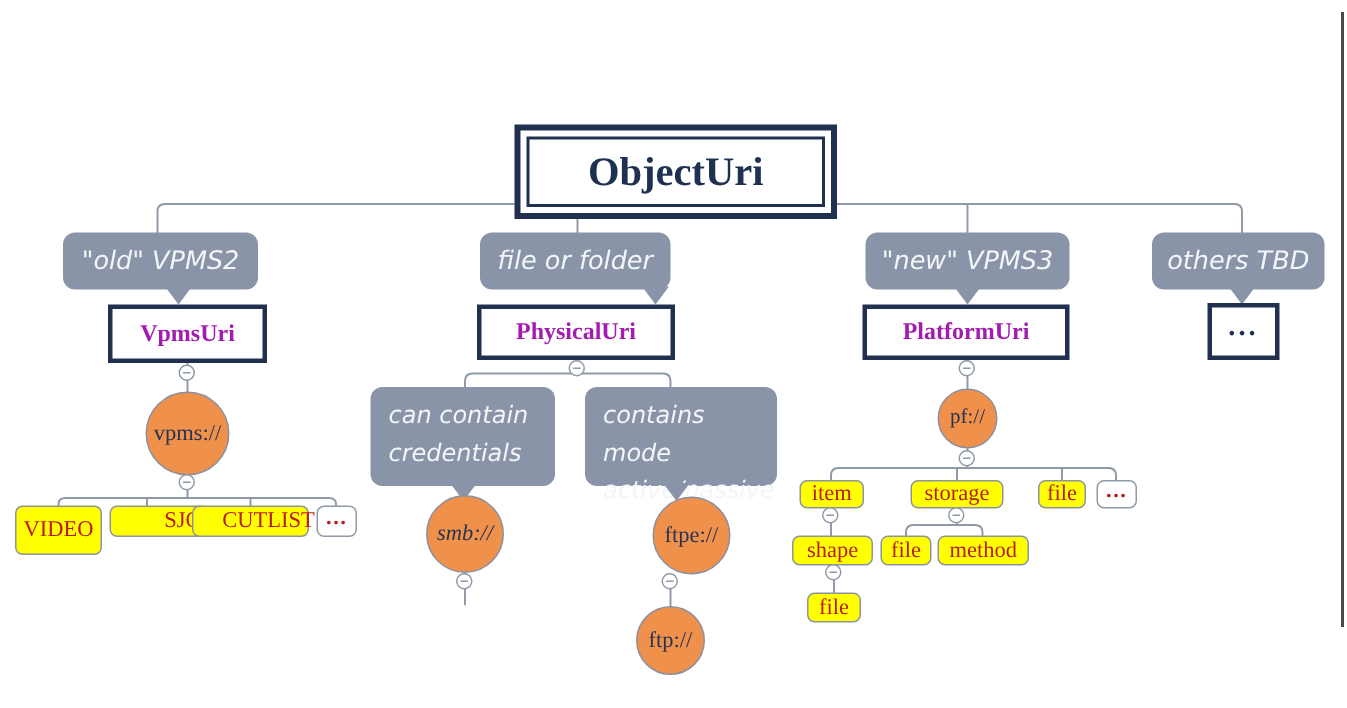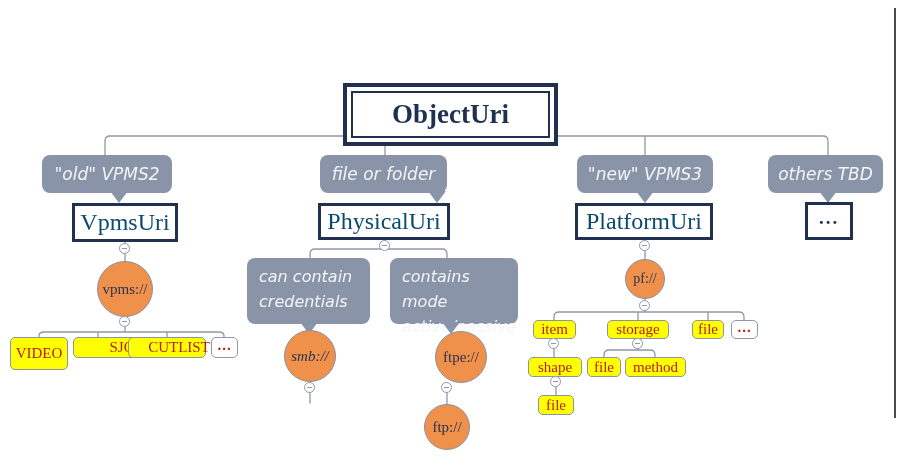--- a/index.html
+++ b/index.html
@@ -9,21 +9,21 @@
   svg.wires{position:absolute;left:0;top:0;pointer-events:none;}
 
   
   .rootbox{left:343px;top:60px;width:215px;height:63px;background:#fff;
            border:4px solid #22304f;box-shadow:inset 0 0 0 4px #fff,inset 0 0 0 6px #22304f;
            display:flex;align-items:center;justify-content:center;margin-top:23px;}
   .rootbox span{font-weight:700;font-size:27px;color:#1e3151;}
 
   
   .uribox{background:#fff;border:3px solid #22304f;display:flex;align-items:center;justify-content:center;}
-  .uribox span{font-weight:400;font-size:24px;color:#0c4a6e;}
+  .uribox span{font-weight:700;font-size:16px;color:#a21caf;}
   .dotsbox{background:#fff;border:3px solid #22304f;display:flex;align-items:center;justify-content:center;}
   .dotsbox span{font-weight:700;font-size:19px;letter-spacing:2px;color:#1e3151;line-height:0;transform:translateY(-3px);}
 
   
   .callout,.note{background:#8a94a8;border-radius:8px;color:#f3f5f8;
                  font-family:"DejaVu Sans","Liberation Sans",sans-serif;font-style:italic;}
   .callout{display:flex;align-items:center;justify-content:center;font-size:17px;}
   .note{font-size:16px;line-height:1.55;padding:7px 0 0 12px;}
   .tri{width:0;height:0;border-left:9px solid transparent;border-right:9px solid transparent;
        border-top:12px solid #8a94a8;}

